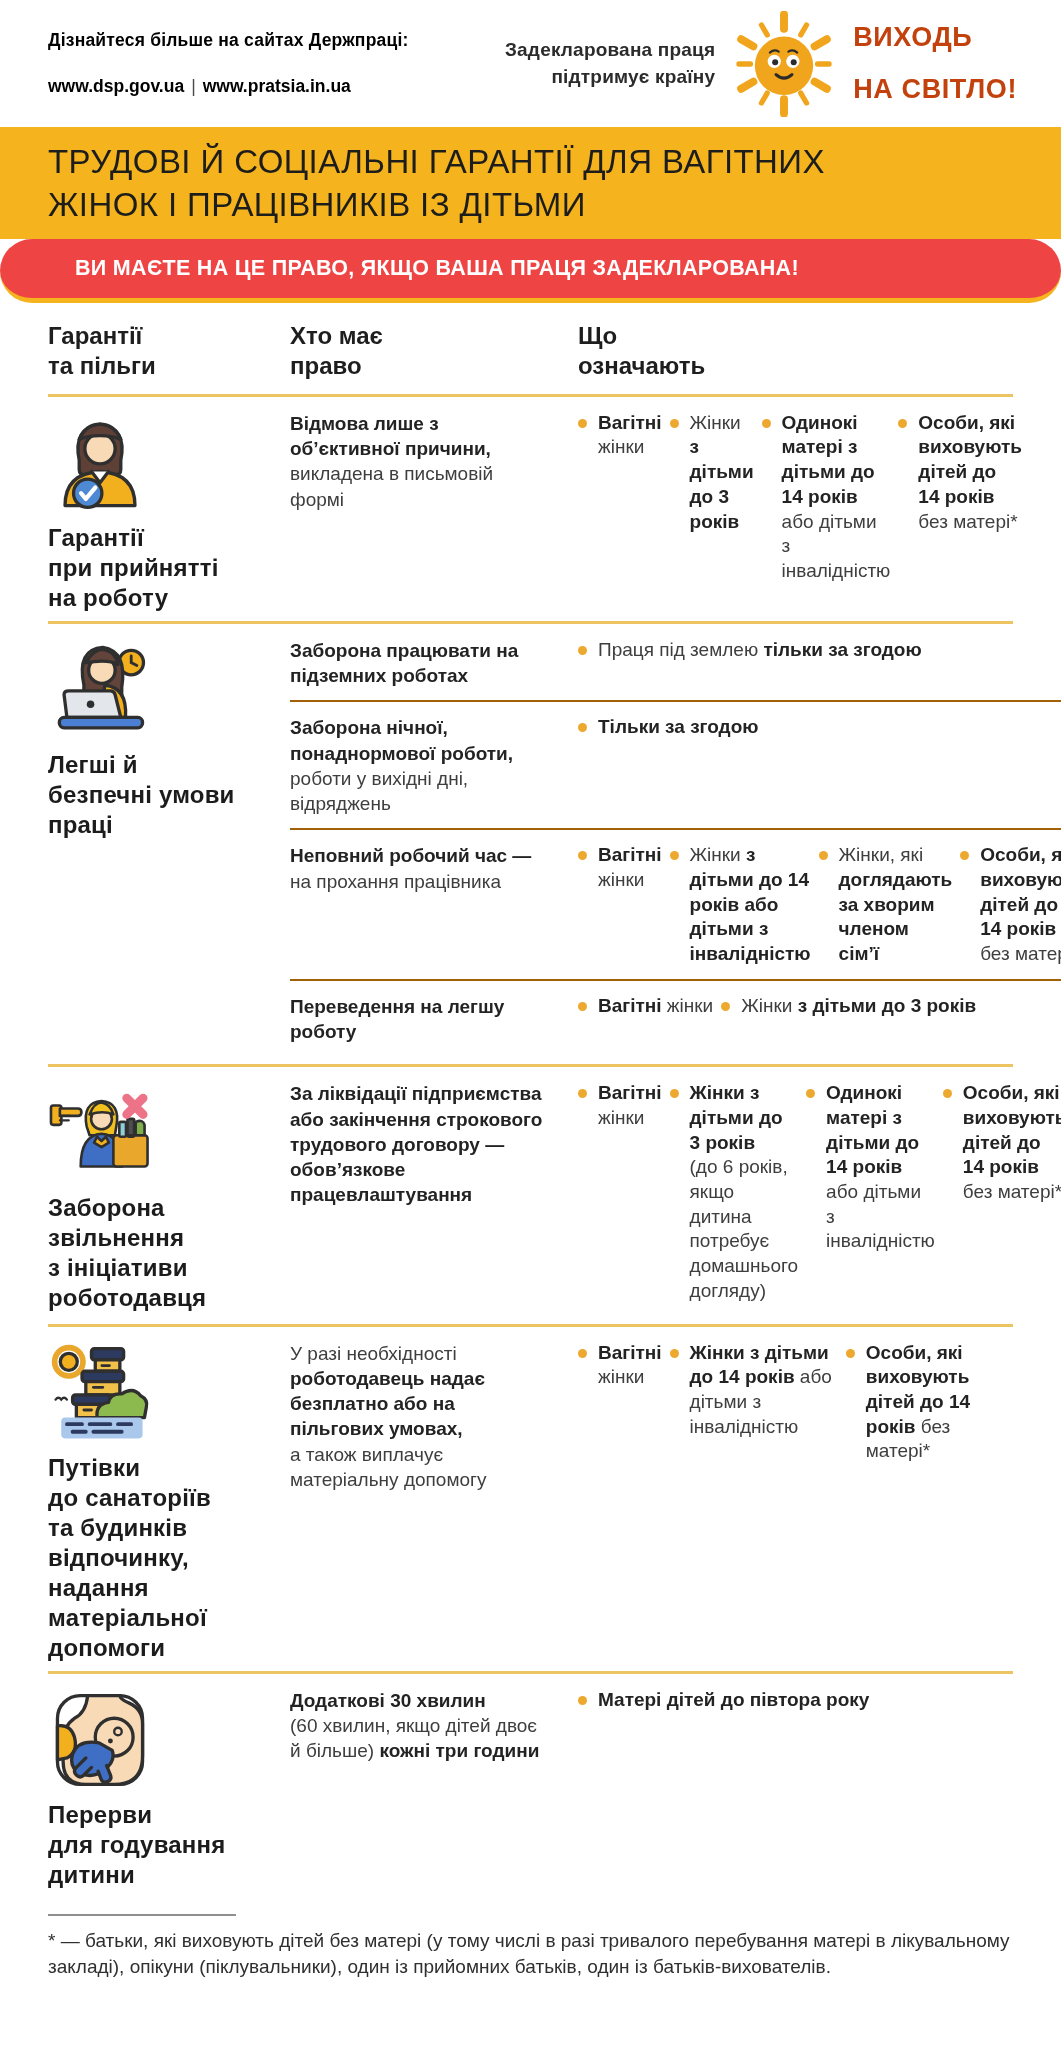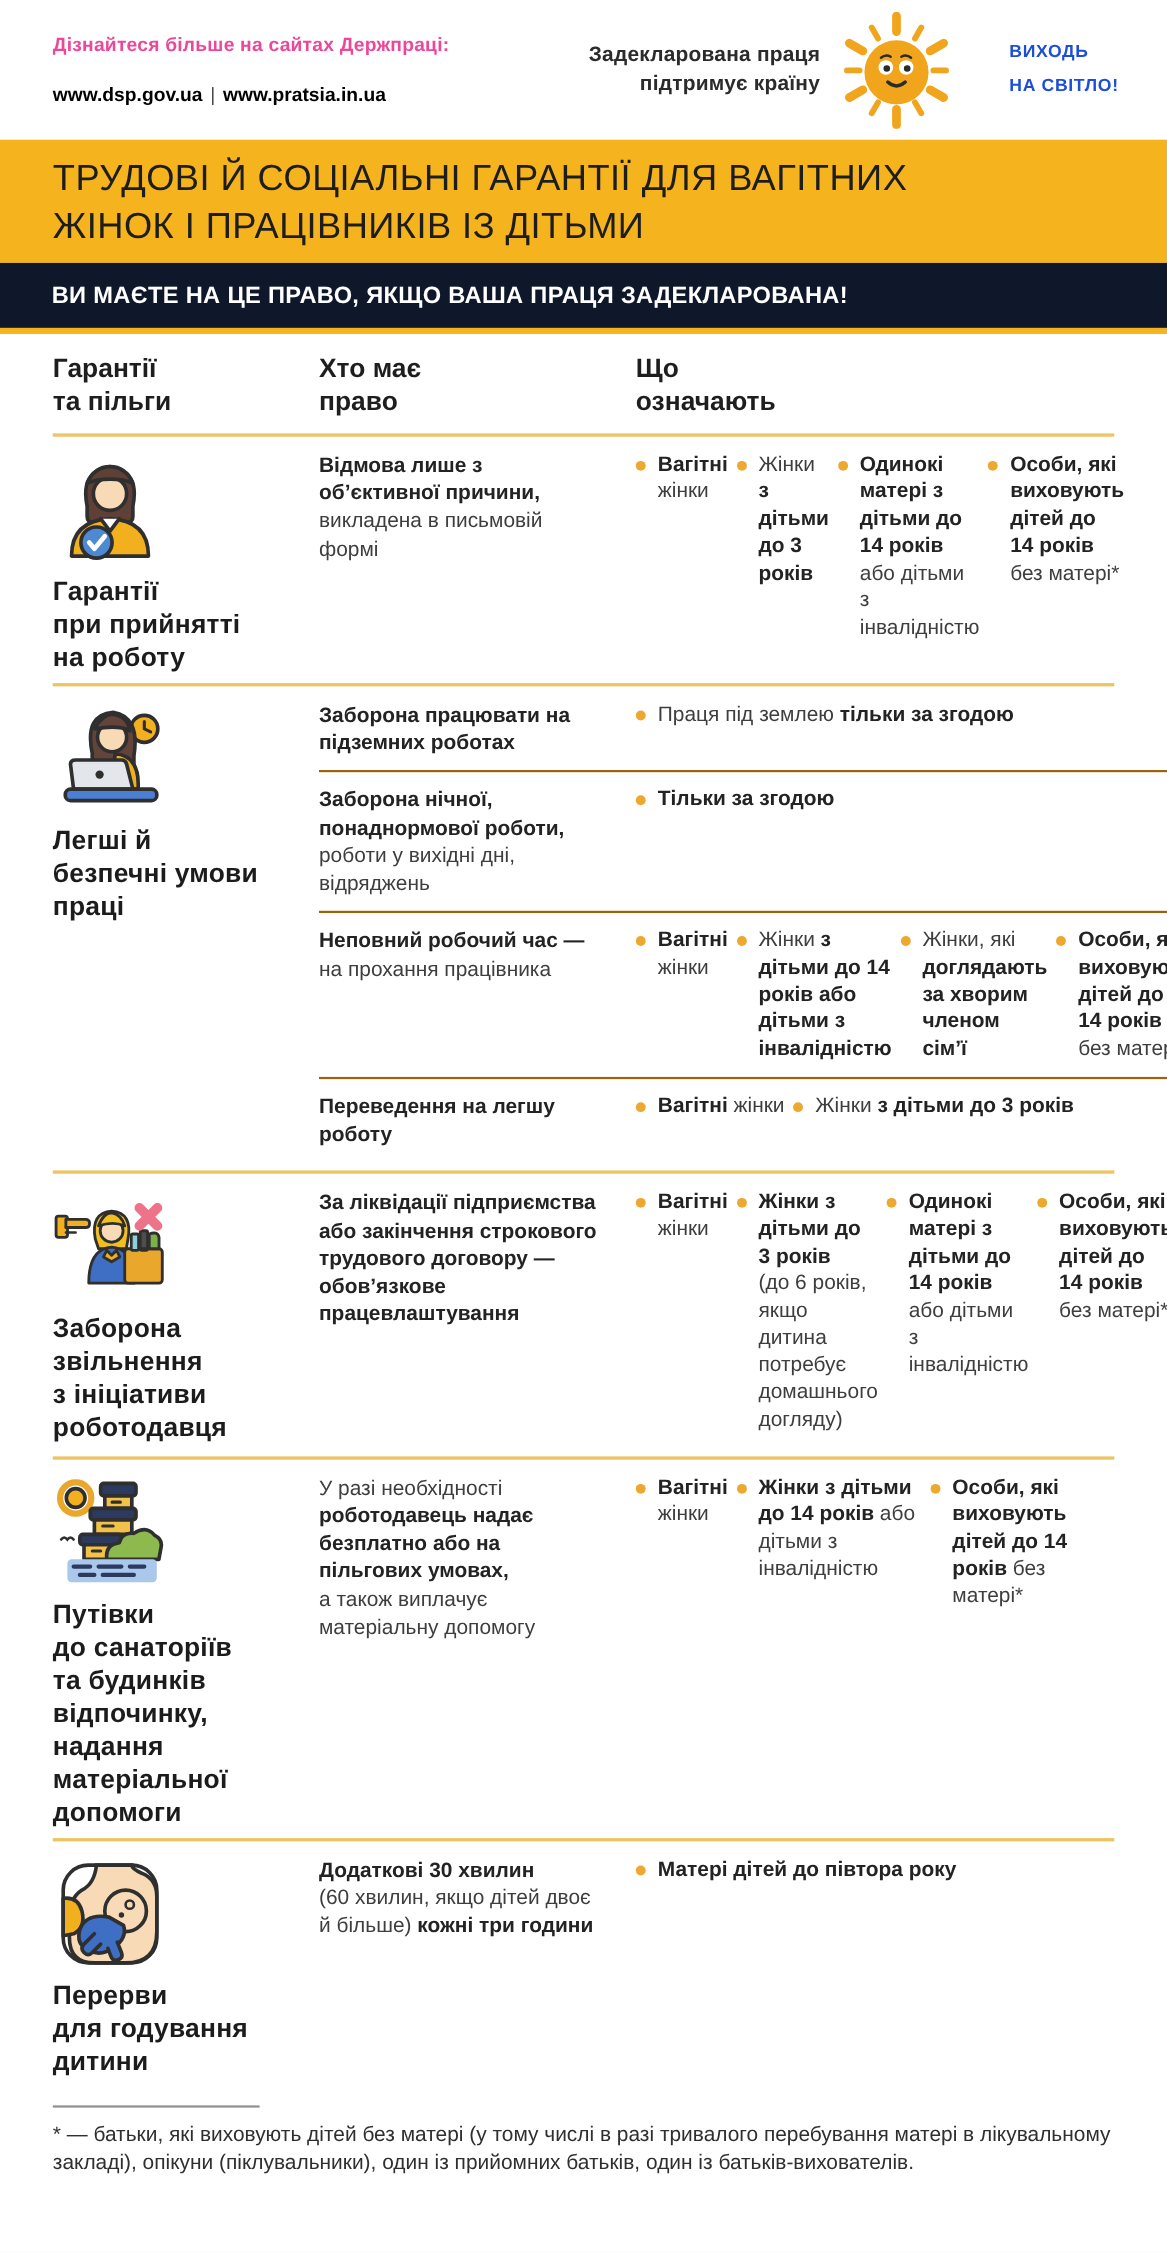--- a/index.html
+++ b/index.html
@@ -5,31 +5,31 @@
   * { box-sizing: border-box; margin: 0; padding: 0; }
   body { background: #e8e8e8; font-family: "Liberation Sans", sans-serif; }
   .page {
     width: 1061px; height: 2048px; background: #fff;
     overflow: hidden; position: relative; margin: 0 auto;
     color: #2e2e2e;
   }
   
   .hdr { height: 127px; display: flex; align-items: center; padding: 0 44px 0 48px; gap: 16px; background:#fff; }
   .hdr-left { margin-right: auto; }
-  .hdr-info { font-size: 17.5px; font-weight: 700; color: #ec4899; margin-bottom: 25px; letter-spacing:.2px; }
+  .hdr-info { font-size: 17.5px; font-weight: 700; color: #000000; margin-bottom: 25px; letter-spacing:.2px; }
   .hdr-links { font-size: 17.5px; font-weight: 700; color: #f0a224; }
   .hdr-links .lnk { color: #000000; text-decoration: none; cursor: pointer; }
   .hdr-links .sep { color: #4a4a4a; font-weight: 400; margin: 0 7px; }
   .slogan { font-size: 19px; font-weight: 700; color: #2b2b2b; text-align: right; line-height: 1.4; white-space: pre-line; letter-spacing:.2px; }
   .sun-wrap { width: 106px; height: 106px; flex: 0 0 auto; }
-  .logo-txt { font-size: 16px; font-weight: 800; color: #1d4ed8; line-height: 1.9; white-space: pre-line; letter-spacing:.6px;margin-left:34px; }
+  .logo-txt { font-size: 27px; font-weight: 800; color: #c2410c; line-height: 1.9; white-space: pre-line; letter-spacing:.6px; }
   
   .banner { background: #f5b41e; padding: 14px 48px 12px; }
   .banner h1 { font-size: 33px; line-height: 1.3; font-weight: 400; color: #1d1d1b; letter-spacing: .4px; white-space: pre-line; }
-  .subbanner { background: #0f172a; border-bottom: 5px solid #f5b41e; padding: 17px 47px; }
+  .subbanner { background: #ef4444; border-bottom: 5px solid #f5b41e; padding: 17px 75px; border-radius: 32px; }
   .subbanner p { color: #fff; font-weight: 800; font-size: 21.5px; letter-spacing: .3px; }
   
   .content { padding: 0 48px; }
   .cols-head {
     display: grid; grid-template-columns: 242px 288px 1fr;
     margin-top: 18px; padding-bottom: 13px;
     font-size: 24px; font-weight: 800; line-height: 1.25; color: #1e1e1e;
   }
   .cols-head > div { white-space: pre-line; }
   .row { display: grid; grid-template-columns: 242px 1fr; border-top: 3px solid #ecc462; padding: 14px 0 8px; }

